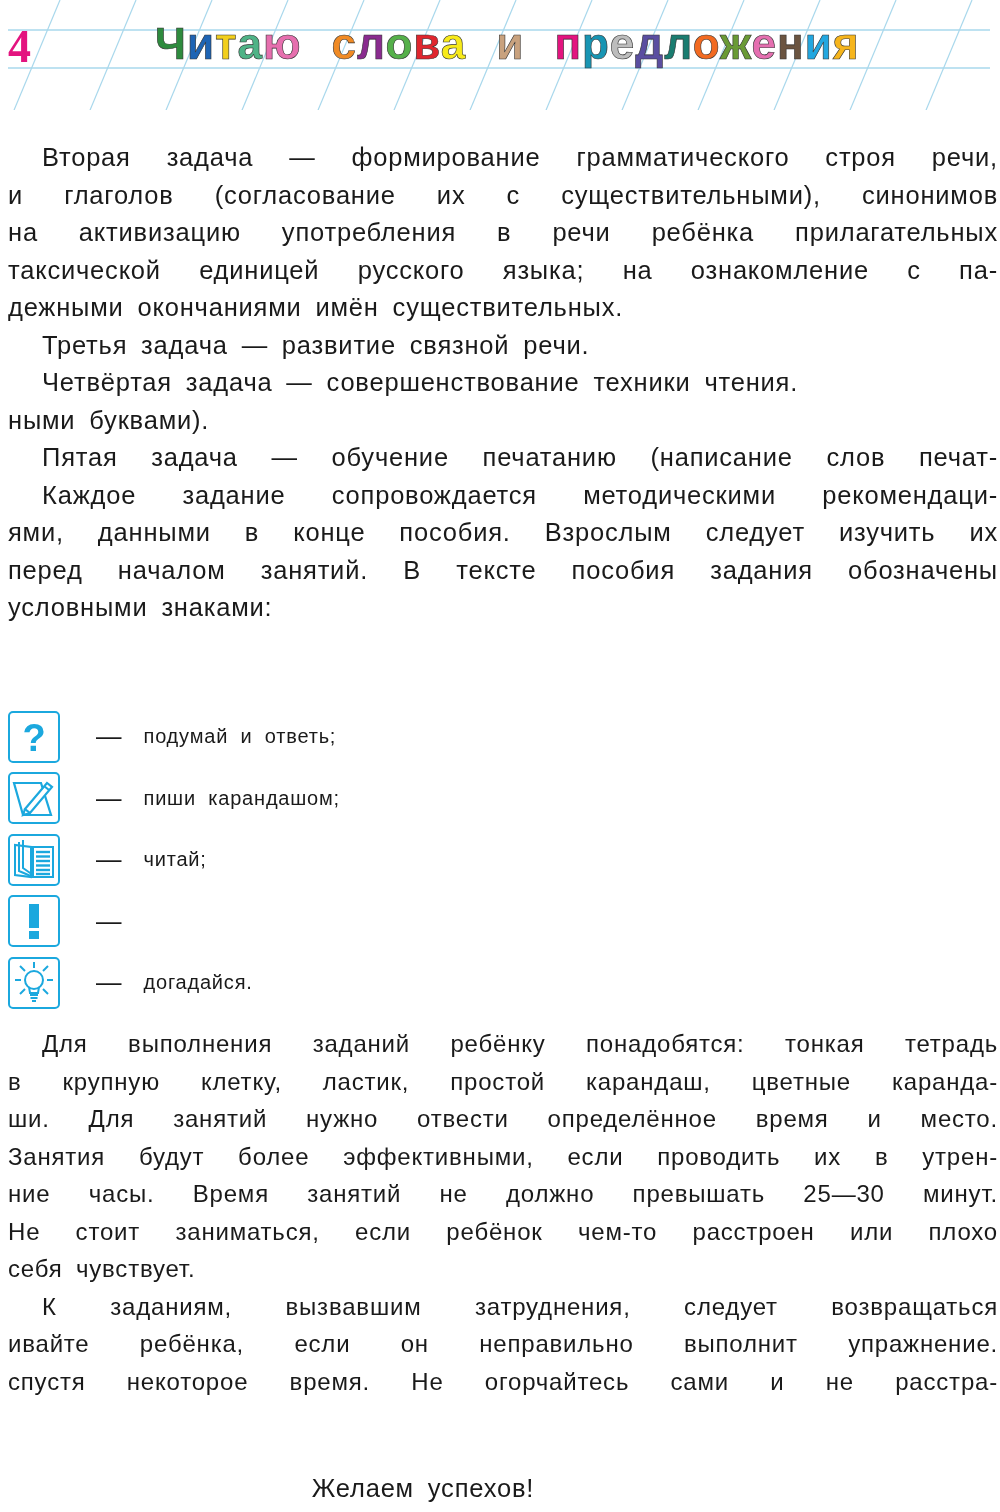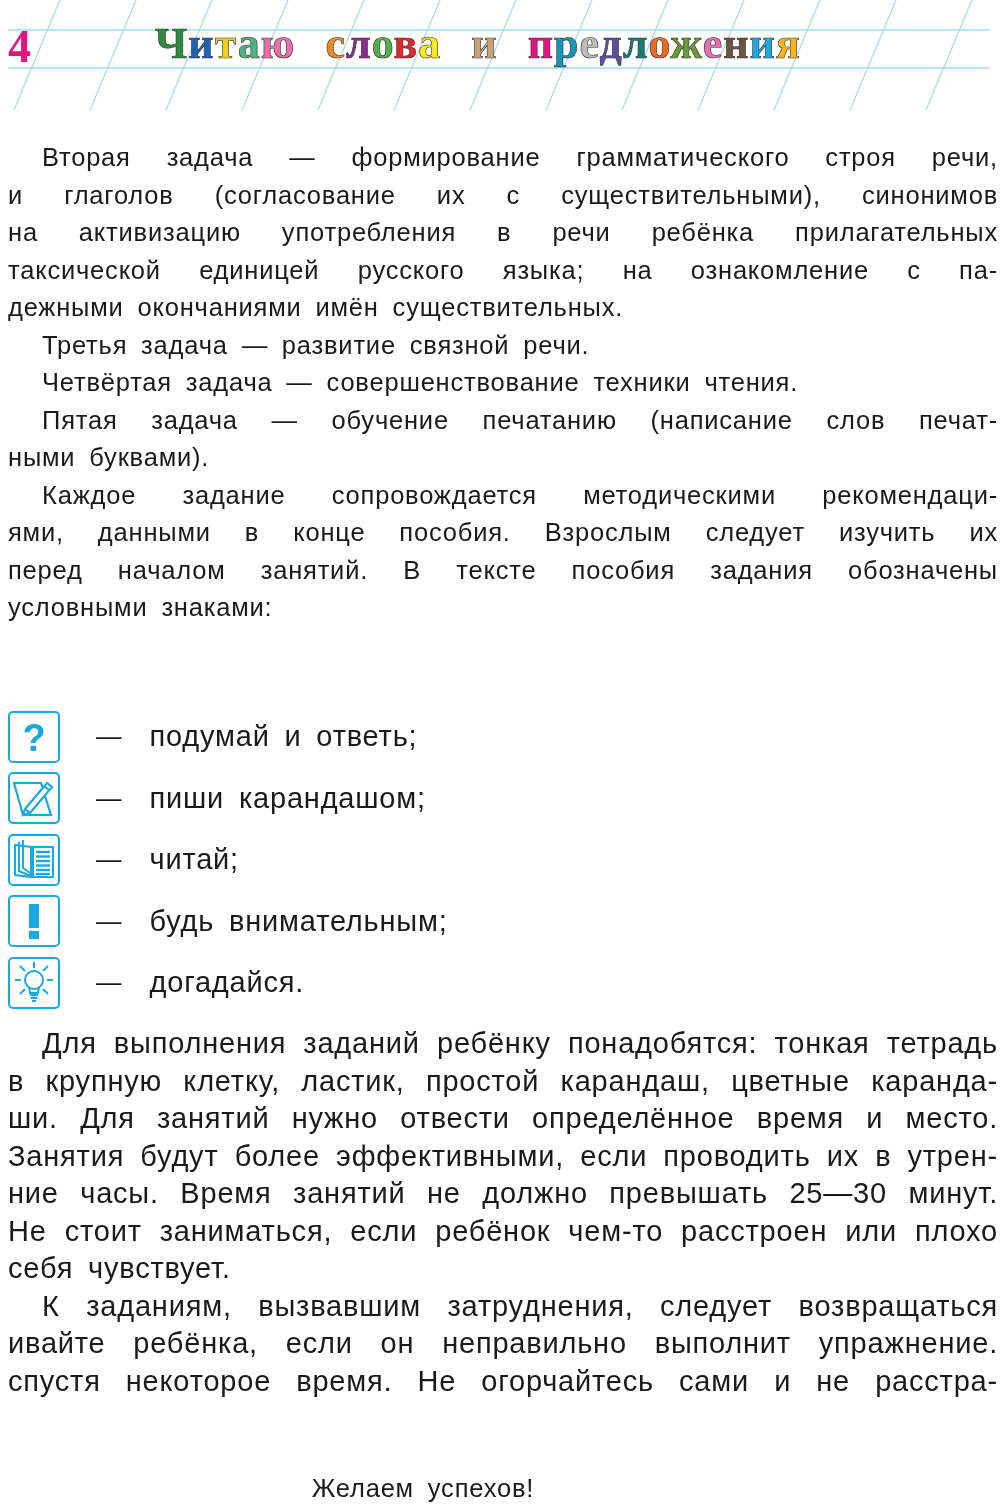--- a/index.html
+++ b/index.html
@@ -1,33 +1,33 @@
 <!DOCTYPE html>
 <html><head>
 <meta charset="utf-8">
 <style>
   html, body { margin: 0; padding: 0; background: #ffffff; }
   body { width: 1000px; height: 1512px; position: relative; overflow: hidden; font-family: "Liberation Sans", sans-serif; color: #1a1a1a; }
   .header { position: absolute; left: 0; top: 0; width: 1000px; height: 110px; }
   .header svg { position: absolute; left: 0; top: 0; }
   .page-number { position: absolute; left: 8px; top: 24px; font-family: "Liberation Serif", serif; font-weight: bold; font-size: 46px; color: #e3147f; line-height: 1; }
-  .title { position: absolute; left: 155px; top: 22px; font-family: Liberation Serif, serif; font-weight: bold; font-size: 44px; line-height: 1; letter-spacing: 1px; white-space: nowrap; }
+  .title { position: absolute; left: 155px; top: 22px; font-family: Liberation Sans, sans-serif; font-weight: bold; font-size: 44px; line-height: 1; letter-spacing: 1px; white-space: nowrap; }
   .title .w { margin-right: 30px; }
   .title span.l { -webkit-text-stroke: 0.6px #333; }
   .body-text { position: absolute; left: 8px; top: 133px; width: 990px; font-size: 25.5px; line-height: 37.5px; letter-spacing: 0.8px; word-spacing: 6px; margin-top: 6px; }
   .para { margin: 0; text-align: justify; text-align-last: left; }
   .para .line { display: block; text-align: justify; text-align-last: justify; white-space: nowrap; }
   .para .line.last { text-align-last: left; }
   .indent { padding-left: 34px; }
   .legend { position: absolute; left: 8px; top: 706px; width: 600px; }
   .legend-item { height: 61.5px; display: flex; align-items: center; }
   .legend-icon { width: 52px; height: 52px; box-sizing: border-box; border: 2.5px solid #1ba8de; border-radius: 5px; display: flex; align-items: center; justify-content: center; color: #1ba8de; }
   .legend-dash { margin-left: 36px; font-size: 25.5px; }
-  .legend-label { margin-left: 28px; font-size: 29px; letter-spacing: 0.8px; word-spacing: 6px; }
-  .body-text2 { position: absolute; left: 8px; top: 1025px; width: 990px; font-size: 29px; line-height: 37.5px; letter-spacing: 0.8px; word-spacing: 6px; }
+  .legend-label { margin-left: 22px; font-size: 20px; letter-spacing: 0.8px; word-spacing: 6px; }
+  .body-text2 { position: absolute; left: 8px; top: 1025px; width: 990px; font-size: 24px; line-height: 37.5px; letter-spacing: 0.8px; word-spacing: 6px; }
   .closing { position: absolute; left: 0; width: 846px; top: 1474px; text-align: center; font-size: 25.5px; letter-spacing: 0.8px; word-spacing: 6px; }
 </style>
 </head>
 <body>
 
 <div class="header">
   <svg width="1000" height="110">
     <line x1="8" y1="30" x2="990" y2="30" stroke="#a9d8ec" stroke-width="1.5"></line>
     <line x1="8" y1="68" x2="990" y2="68" stroke="#a9d8ec" stroke-width="1.5"></line>
     <g stroke="#a9d8ec" stroke-width="1.2">
@@ -58,22 +58,22 @@
       <span class="line">таксической единицей русского языка; на ознакомление с па-</span>
       <span class="line last">дежными окончаниями имён существительных.</span>
     </div>
     <div class="para">
       <span class="line indent last">Третья задача — развитие связной речи.</span>
     </div>
     <div class="para">
       <span class="line indent last">Четвёртая задача — совершенствование техники чтения.</span>
     </div>
     <div class="para">
+      <span class="line last">ными буквами).</span>
       <span class="line indent">Пятая задача — обучение печатанию (написание слов печат-</span>
-      <span class="line last">ными буквами).</span>
     </div>
     <div class="para">
       <span class="line indent">Каждое задание сопровождается методическими рекомендаци-</span>
       <span class="line">ями, данными в конце пособия. Взрослым следует изучить их</span>
       <span class="line">перед началом занятий. В тексте пособия задания обозначены</span>
       <span class="line last">условными знаками:</span>
     </div>
   </div>
 
 <div class="legend" id="legend">
@@ -119,21 +119,20 @@
       <span class="legend-label">читай;</span>
     </div>
     <div class="legend-item">
       <div class="legend-icon">
         <svg width="40" height="40" viewBox="0 0 40 40">
           <rect x="15" y="3" width="10" height="24" fill="#1ba8de"></rect>
           <rect x="15" y="30" width="10" height="8" fill="#1ba8de"></rect>
         </svg>
       </div>
       <span class="legend-dash">—</span>
-      <span class="legend-label">будь внимательным;</span>
     </div>
     <div class="legend-item">
       <div class="legend-icon">
         <svg width="46" height="46" viewBox="0 0 46 46" fill="none" stroke="#1ba8de" stroke-width="2">
           <circle cx="23" cy="20" r="9"></circle>
           <path d="M18 27 L19 33 L27 33 L28 27"></path>
           <path d="M19 35 L27 35 M19.5 38 L26.5 38 M21 41 L25 41"></path>
           <line x1="23" y1="2" x2="23" y2="8"></line>
           <line x1="4" y1="20" x2="10" y2="20"></line>
           <line x1="36" y1="20" x2="42" y2="20"></line>

